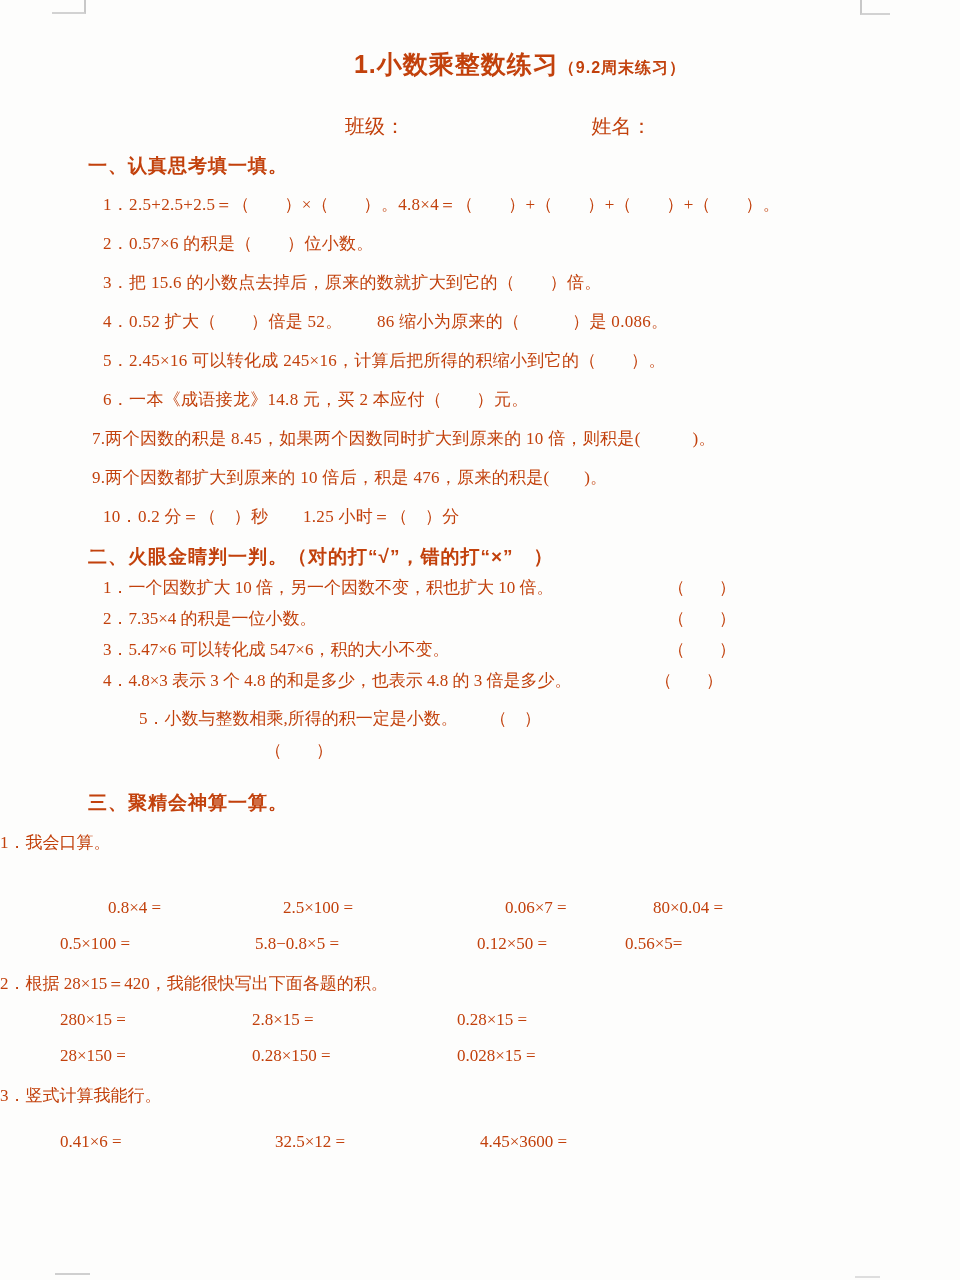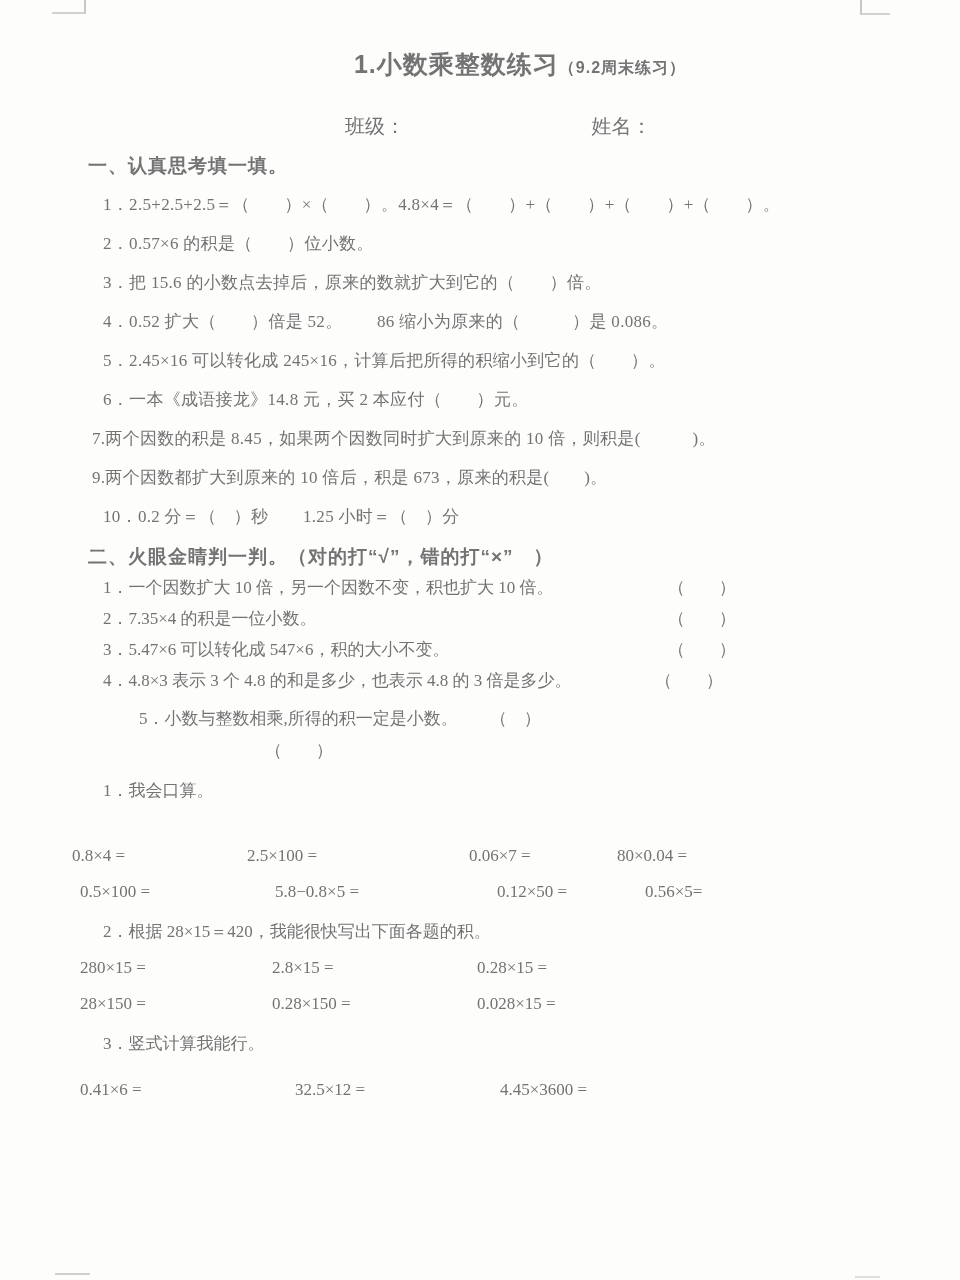--- a/index.html
+++ b/index.html
@@ -3,21 +3,21 @@
 <meta charset="utf-8">
 <title>小数乘整数练习</title>
 <style>
   * { margin:0; padding:0; box-sizing:border-box; }
   html, body { background:#ffffff; }
   .page {
     position:relative;
     width:960px; height:1280px;
     margin:0 auto;
     background:#fdfdfc;
-    color:#737373;
+    color:#c2410c;
     font-family:"Liberation Serif","DejaVu Serif",serif;
     font-size:17px;
     line-height:24px;
     overflow:hidden;
   }
   
   .crop { position:absolute; }
   .crop.tl { top:0; left:52px; width:34px; height:14px;
              border-right:2px solid #c8c8c8; border-bottom:2px solid #d2d2d2; }
   .crop.tr { top:0; left:860px; width:30px; height:15px;
@@ -45,24 +45,24 @@
   .q { padding-left:103px; margin-top:15px; white-space:nowrap; letter-spacing:0.3px; }
   .q.flush { padding-left:92px; }
 
   .judge { position:relative; padding-left:103px; margin-top:7px; white-space:nowrap; }
   .judge .bracket { position:absolute; left:668px; top:0; }
   .judge.b4 .bracket { left:655px; }
   .judge.inline { margin-top:14px;margin-left:36px; }
   .judge.inline .bracket { position:static; margin-left:28px; }
   .extra-bracket { padding-left:265px; margin-top:8px; }
 
-  .sub-label { padding-left:103px; margin-top:16px; white-space:nowrap; }
-  .calc-row { display:grid; padding-left:80px; margin-top:12px; white-space:nowrap; }
+  .sub-label { margin-top:16px; white-space:nowrap; }
+  .calc-row { display:grid; padding-left:60px; margin-top:12px; white-space:nowrap; }
   .oral-row   { grid-template-columns:195px 222px 148px auto; }
-  .oral-row.r1 { padding-left:72px; grid-template-columns:175px 222px 148px auto;margin-top:41px; }
+  .oral-row.r1 { padding-left:108px; grid-template-columns:175px 222px 148px auto;margin-top:41px; }
   .derive-row { grid-template-columns:192px 205px auto; }
   .vert-row   { margin-top:22px; grid-template-columns:215px 205px 188px auto; }
 </style>
 </head>
 <body>
 
 <div class="page">
 
   <div class="crop tl"></div>
   <div class="crop tr"></div>
@@ -79,21 +79,21 @@
   </div>
 
   <h2 class="sec">一、认真思考填一填。</h2>
   <div class="q">1．2.5+2.5+2.5＝（　　）×（　　）。4.8×4＝（　　）+（　　）+（　　）+（　　）。</div>
   <div class="q">2．0.57×6 的积是（　　）位小数。</div>
   <div class="q">3．把 15.6 的小数点去掉后，原来的数就扩大到它的（　　）倍。</div>
   <div class="q">4．0.52 扩大（　　）倍是 52。　　86 缩小为原来的（　　　）是 0.086。</div>
   <div class="q">5．2.45×16 可以转化成 245×16，计算后把所得的积缩小到它的（　　）。</div>
   <div class="q">6．一本《成语接龙》14.8 元，买 2 本应付（　　）元。</div>
   <div class="q flush">7.两个因数的积是 8.45，如果两个因数同时扩大到原来的 10 倍，则积是(　　　)。</div>
-  <div class="q flush">9.两个因数都扩大到原来的 10 倍后，积是 673，原来的积是(　　)。</div>
+  <div class="q flush">9.两个因数都扩大到原来的 10 倍后，积是 476，原来的积是(　　)。</div>
   <div class="q">10．0.2 分＝（　）秒　　1.25 小时＝（　）分</div>
 
   <h2 class="sec">二、火眼金睛判一判。（对的打“√”，错的打“×”　）</h2>
   <div class="judge b1">
     <span>1．一个因数扩大 10 倍，另一个因数不变，积也扩大 10 倍。</span>
     <span class="bracket">（　　）</span>
   </div>
   <div class="judge b2">
     <span>2．7.35×4 的积是一位小数。</span>
     <span class="bracket">（　　）</span>
@@ -105,20 +105,21 @@
   <div class="judge b4">
     <span>4．4.8×3 表示 3 个 4.8 的和是多少，也表示 4.8 的 3 倍是多少。</span>
     <span class="bracket">（　　）</span>
   </div>
   <div class="judge inline">
     <span>5．小数与整数相乘,所得的积一定是小数。</span>
     <span class="bracket">（　）</span>
   </div>
   <div class="extra-bracket">（　　）</div>
 
+  <h2 class="sec sec3">三、聚精会神算一算。</h2>
 
   <div class="sub-label">1．我会口算。</div>
   <div class="calc-row oral-row r1">
     <span>0.8×4 =</span>
     <span>2.5×100 =</span>
     <span>0.06×7 =</span>
     <span>80×0.04 =</span>
   </div>
   <div class="calc-row oral-row">
     <span>0.5×100 =</span>

